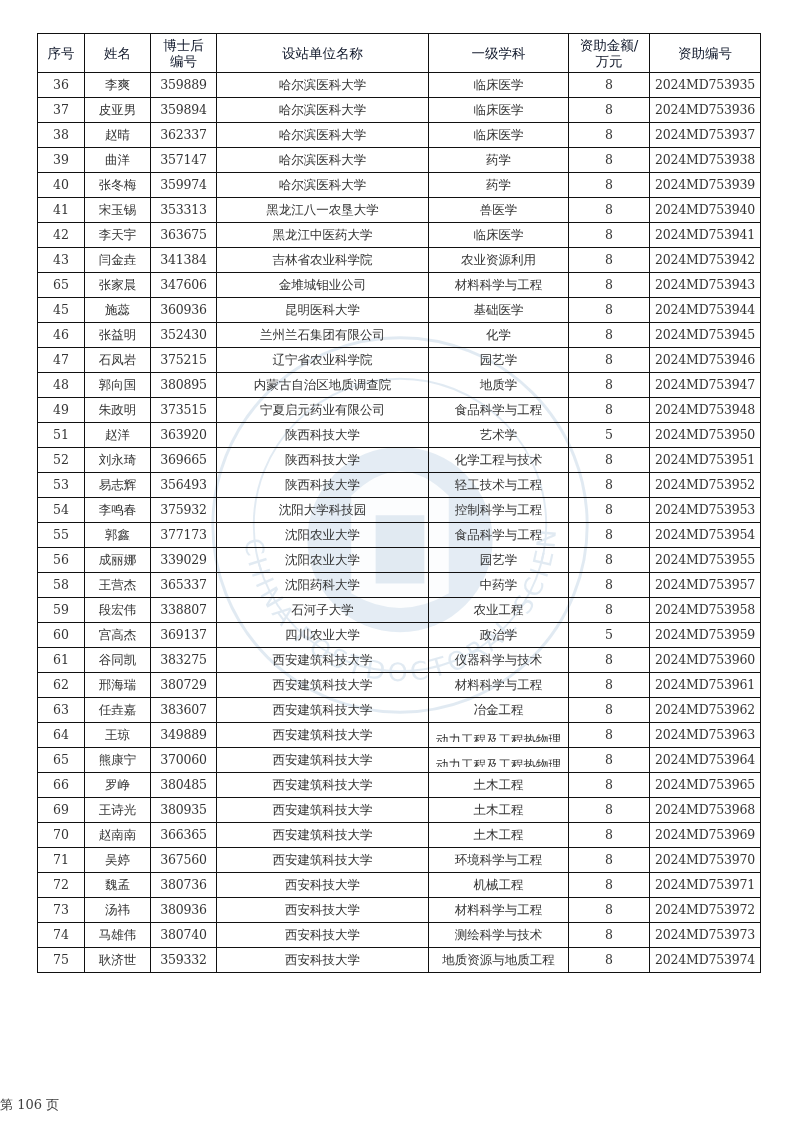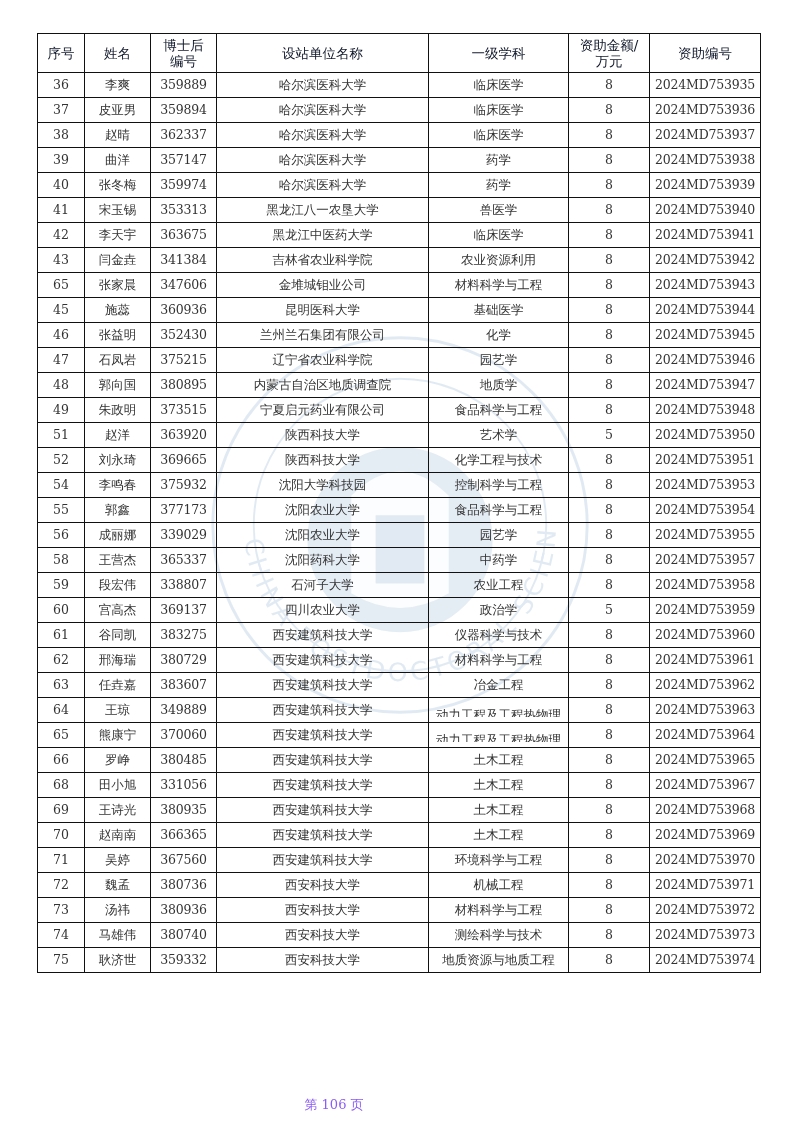--- a/index.html
+++ b/index.html
@@ -10,22 +10,22 @@
   table.grid { position: absolute; left: 37px; top: 33px; width: 723px;
                border-collapse: collapse; table-layout: fixed; z-index: 2; }
   table.grid td, table.grid th { border: 1px solid #111; text-align: center; vertical-align: middle;
                padding: 0; overflow: hidden; white-space: nowrap; background: transparent; }
   table.grid th { height: 38px; font-family: "DejaVu Sans", "Liberation Sans", sans-serif;
                font-weight: normal; font-size: 13.5px; line-height: 16px; color: #0f172a; }
   table.grid td { height: 24px; font-size: 12.5px; line-height: 24px; color: #333; }
   td.mono { font-family: "DejaVu Serif", serif; letter-spacing: -0.2px; }
   td.clip { line-height: 15px; vertical-align: top; padding-top: 2px; white-space: normal; word-break: break-all; }
   td.clip span { display: block; height: 14px; overflow: hidden; }
-  .footer { position: absolute; top: 1096px; left: 0; width: 668px; text-align: center;
-            font-size: 13px; color: #8b5cf6; }
+  .footer { position: absolute; top: 1096px; left: 0; width: 668px; text-align: left;
+            font-size: 13px; color: #404040; }
 </style>
 </head>
 <body>
 
 <svg class="watermark" viewBox="0 0 400 400">
   <circle cx="200" cy="200" r="192" fill="none" stroke="#7aa3c8" stroke-width="3"></circle>
   <circle cx="200" cy="200" r="150" fill="none" stroke="#7aa3c8" stroke-width="2"></circle>
   <circle cx="200" cy="215" r="95" fill="#7aa3c8" opacity="0.9"></circle>
   <path d="M150 170 Q200 120 250 170 L250 270 Q200 300 150 270 Z" fill="#ffffff" opacity="0.9"></path>
   <path d="M175 190 L225 190 L225 260 L175 260 Z" fill="#7aa3c8"></path>
@@ -197,20 +197,29 @@
       <tr>
         <td>52</td>
         <td>刘永琦</td>
         <td class="mono">369665</td>
         <td>陕西科技大学</td>
         <td>化学工程与技术</td>
         <td>8</td>
         <td class="mono">2024MD753951</td>
       </tr>
       <tr>
+        <td>53</td>
+        <td>易志辉</td>
+        <td class="mono">356493</td>
+        <td>陕西科技大学</td>
+        <td>轻工技术与工程</td>
+        <td>8</td>
+        <td class="mono">2024MD753952</td>
+      </tr>
+      <tr>
         <td>54</td>
         <td>李鸣春</td>
         <td class="mono">375932</td>
         <td>沈阳大学科技园</td>
         <td>控制科学与工程</td>
         <td>8</td>
         <td class="mono">2024MD753953</td>
       </tr>
       <tr>
         <td>55</td>
@@ -309,29 +318,20 @@
       <tr>
         <td>66</td>
         <td>罗峥</td>
         <td class="mono">380485</td>
         <td>西安建筑科技大学</td>
         <td>土木工程</td>
         <td>8</td>
         <td class="mono">2024MD753965</td>
       </tr>
       <tr>
-        <td>68</td>
-        <td>田小旭</td>
-        <td class="mono">331056</td>
-        <td>西安建筑科技大学</td>
-        <td>土木工程</td>
-        <td>8</td>
-        <td class="mono">2024MD753967</td>
-      </tr>
-      <tr>
         <td>69</td>
         <td>王诗光</td>
         <td class="mono">380935</td>
         <td>西安建筑科技大学</td>
         <td>土木工程</td>
         <td>8</td>
         <td class="mono">2024MD753968</td>
       </tr>
       <tr>
         <td>70</td>

